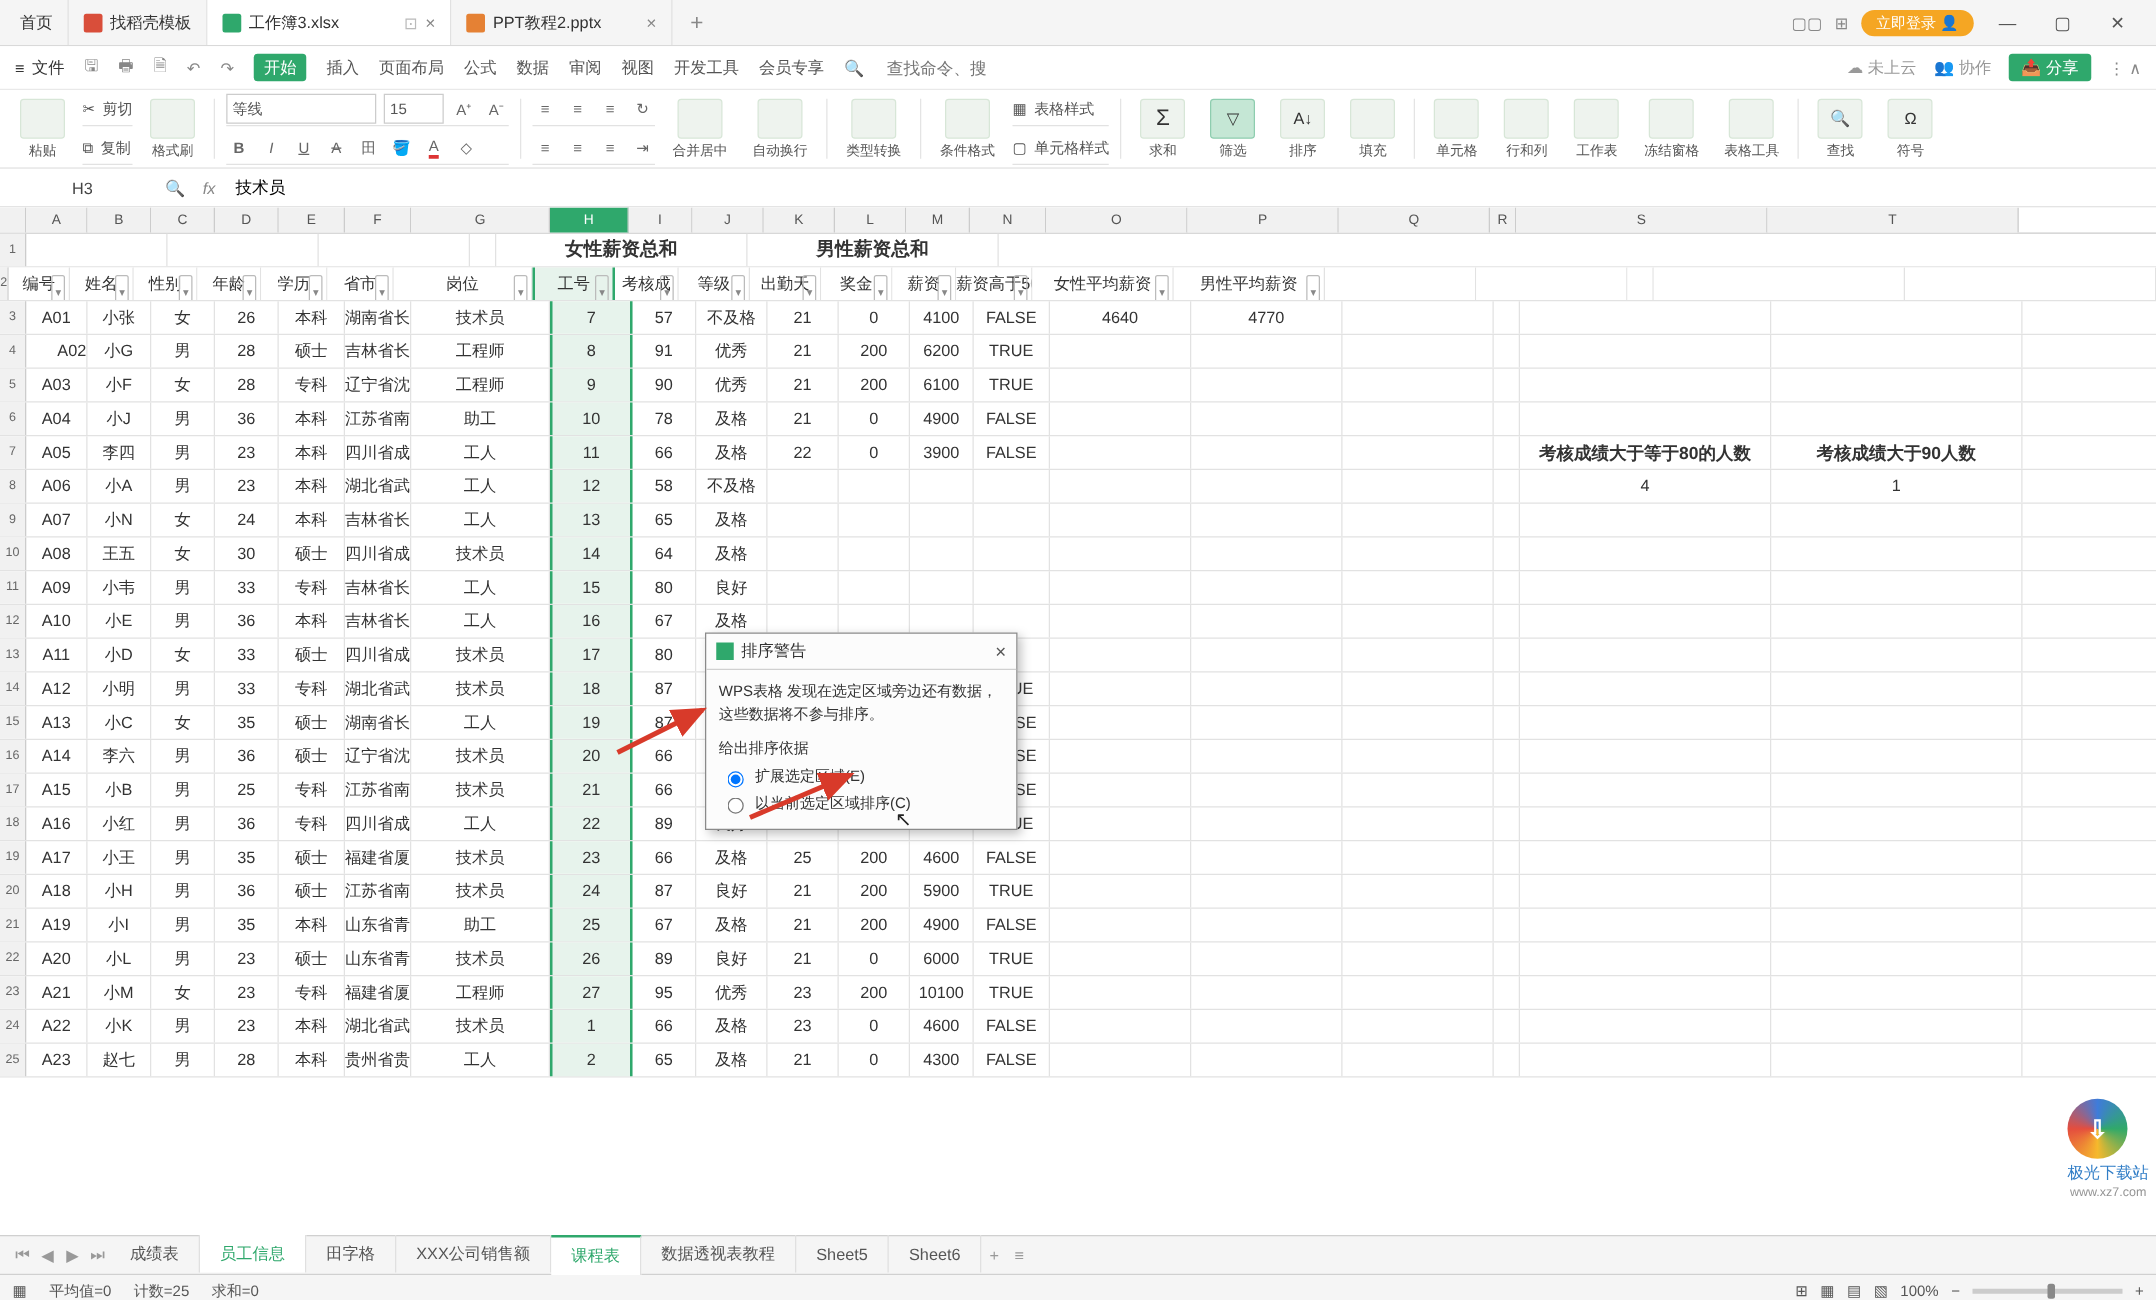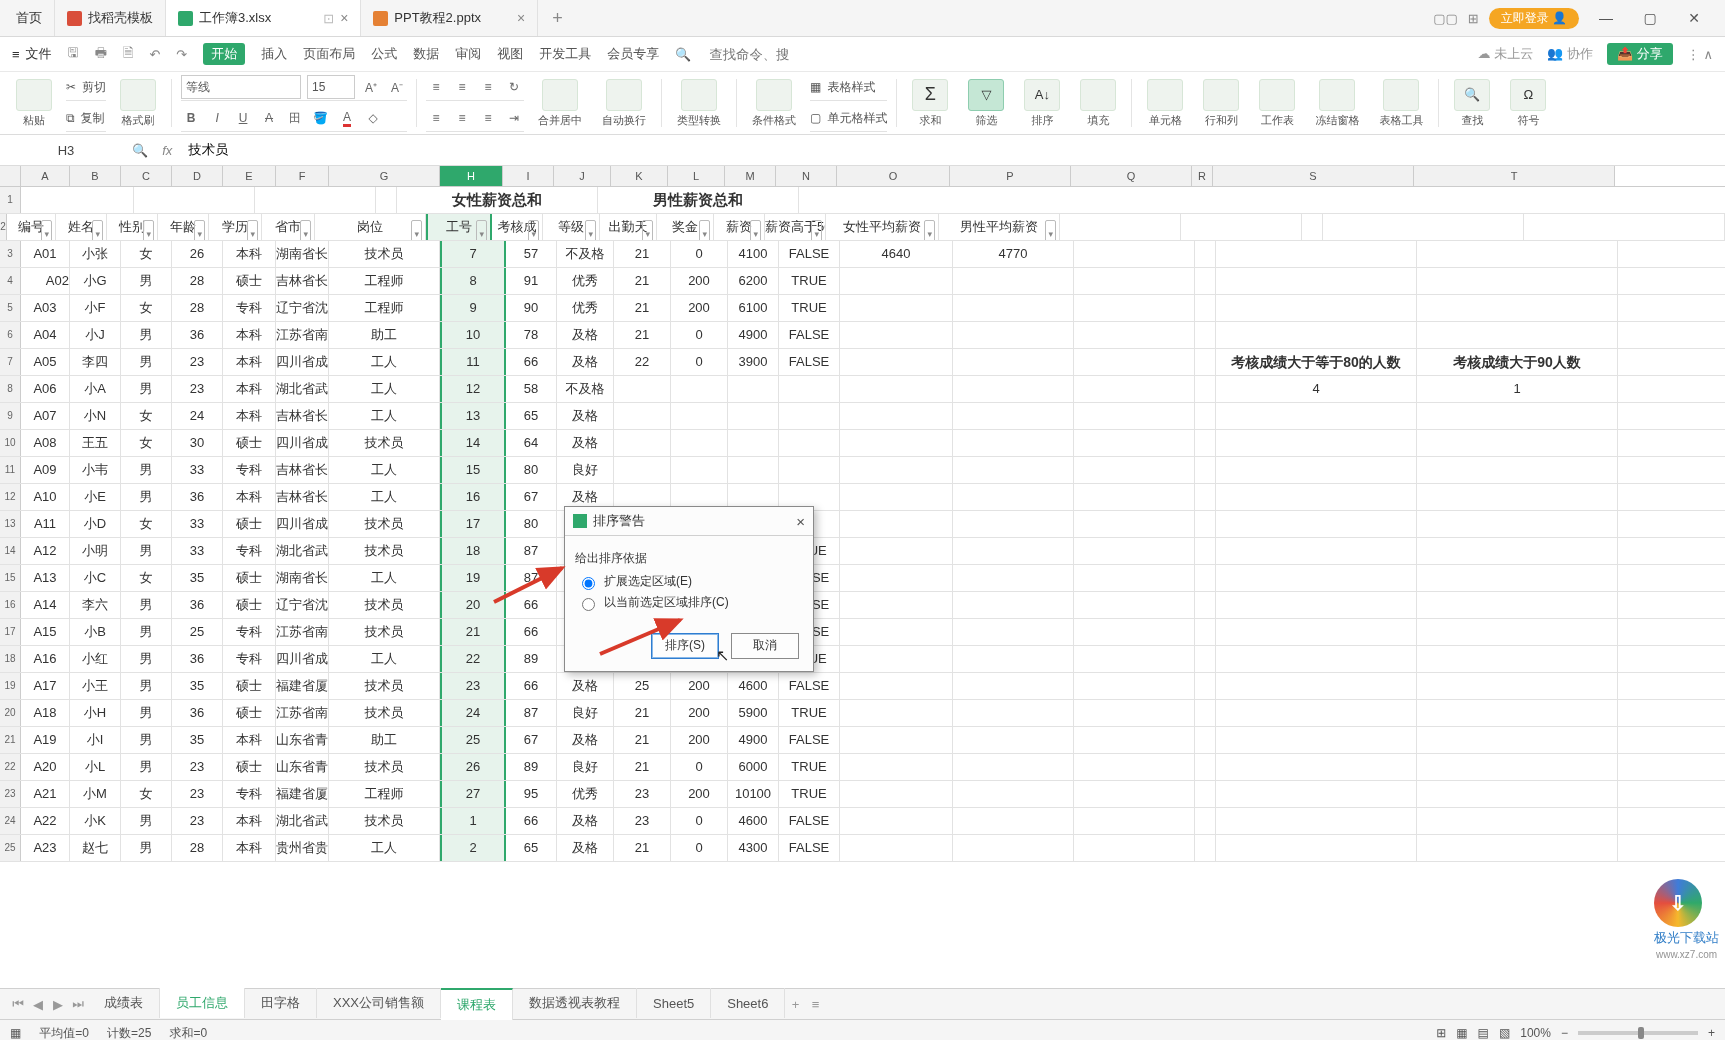--- a/index.html
+++ b/index.html
@@ -886,33 +886,30 @@
       </div>
     </div>
 
   <div class="dialog">
     <div class="dlg-title">
       <span class="ico ico-xls"></span>
       <span>排序警告</span>
       <span class="x">×</span>
     </div>
     <div class="dlg-body">
+      <div class="dlg-msg">WPS表格 发现在选定区域旁边还有数据，这些数据将不参与排序。</div>
       <div style="margin:6px 0">给出排序依据</div>
       <label class="dlg-opt">
           <input type="radio" checked="" style="">
           <span>扩展选定区域(E)</span>
         </label>
       <label class="dlg-opt">
           <input type="radio" style="">
           <span>以当前选定区域排序(C)</span>
         </label>
-    </div>
-    <div class="dlg-btns">
-      <div class="dlg-btn primary">排序(S)</div>
-      <div class="dlg-btn">取消</div>
     </div>
   </div>
 
   <div class="arrow" style="left:494px;top:398px">
     <svg width="80" height="40">
         <defs>
           <marker id="ah1" markerWidth="8" markerHeight="8" refX="6" refY="3" orient="auto">
             <path d="M0,0 L7,3 L0,6 Z" fill="#d83a2a"></path>
           </marker>
         </defs>

